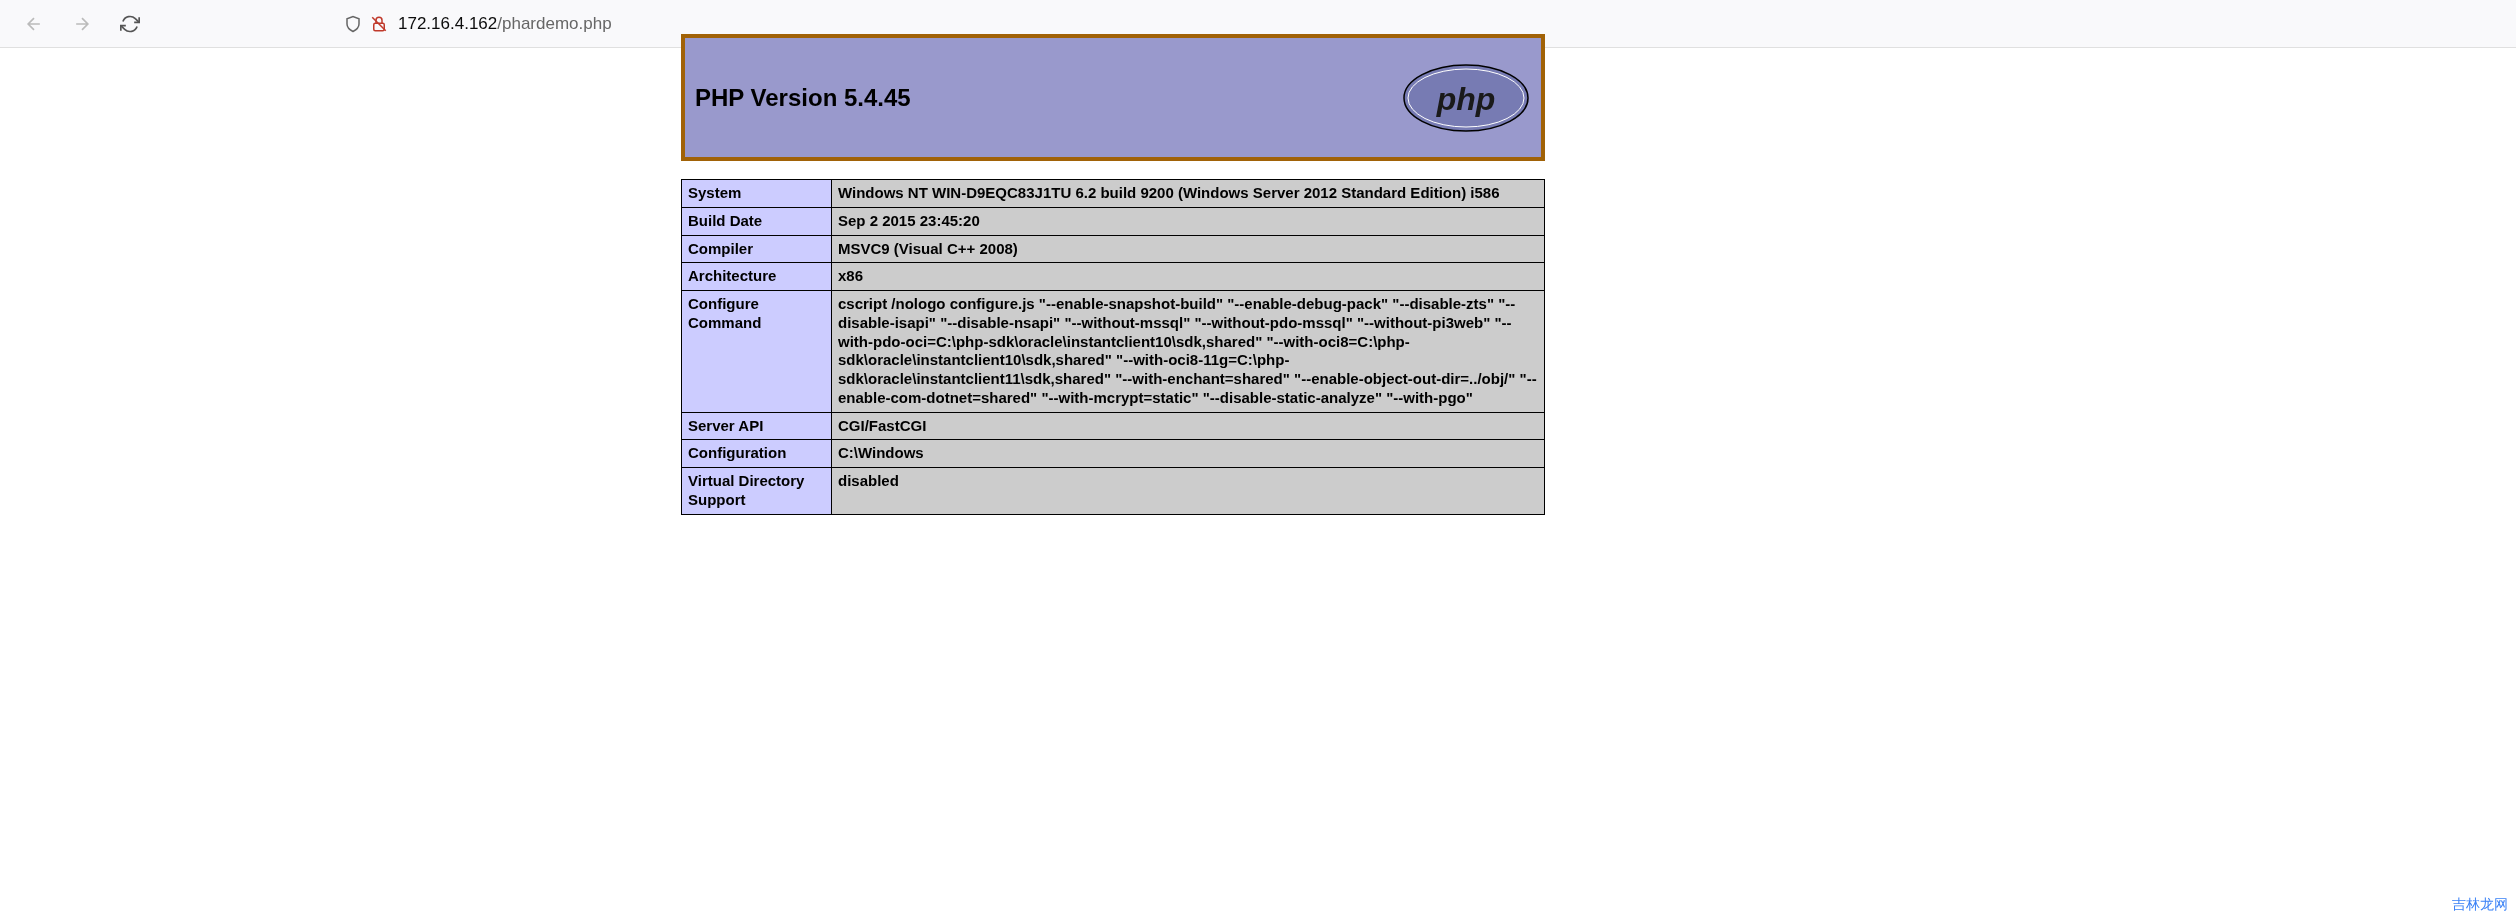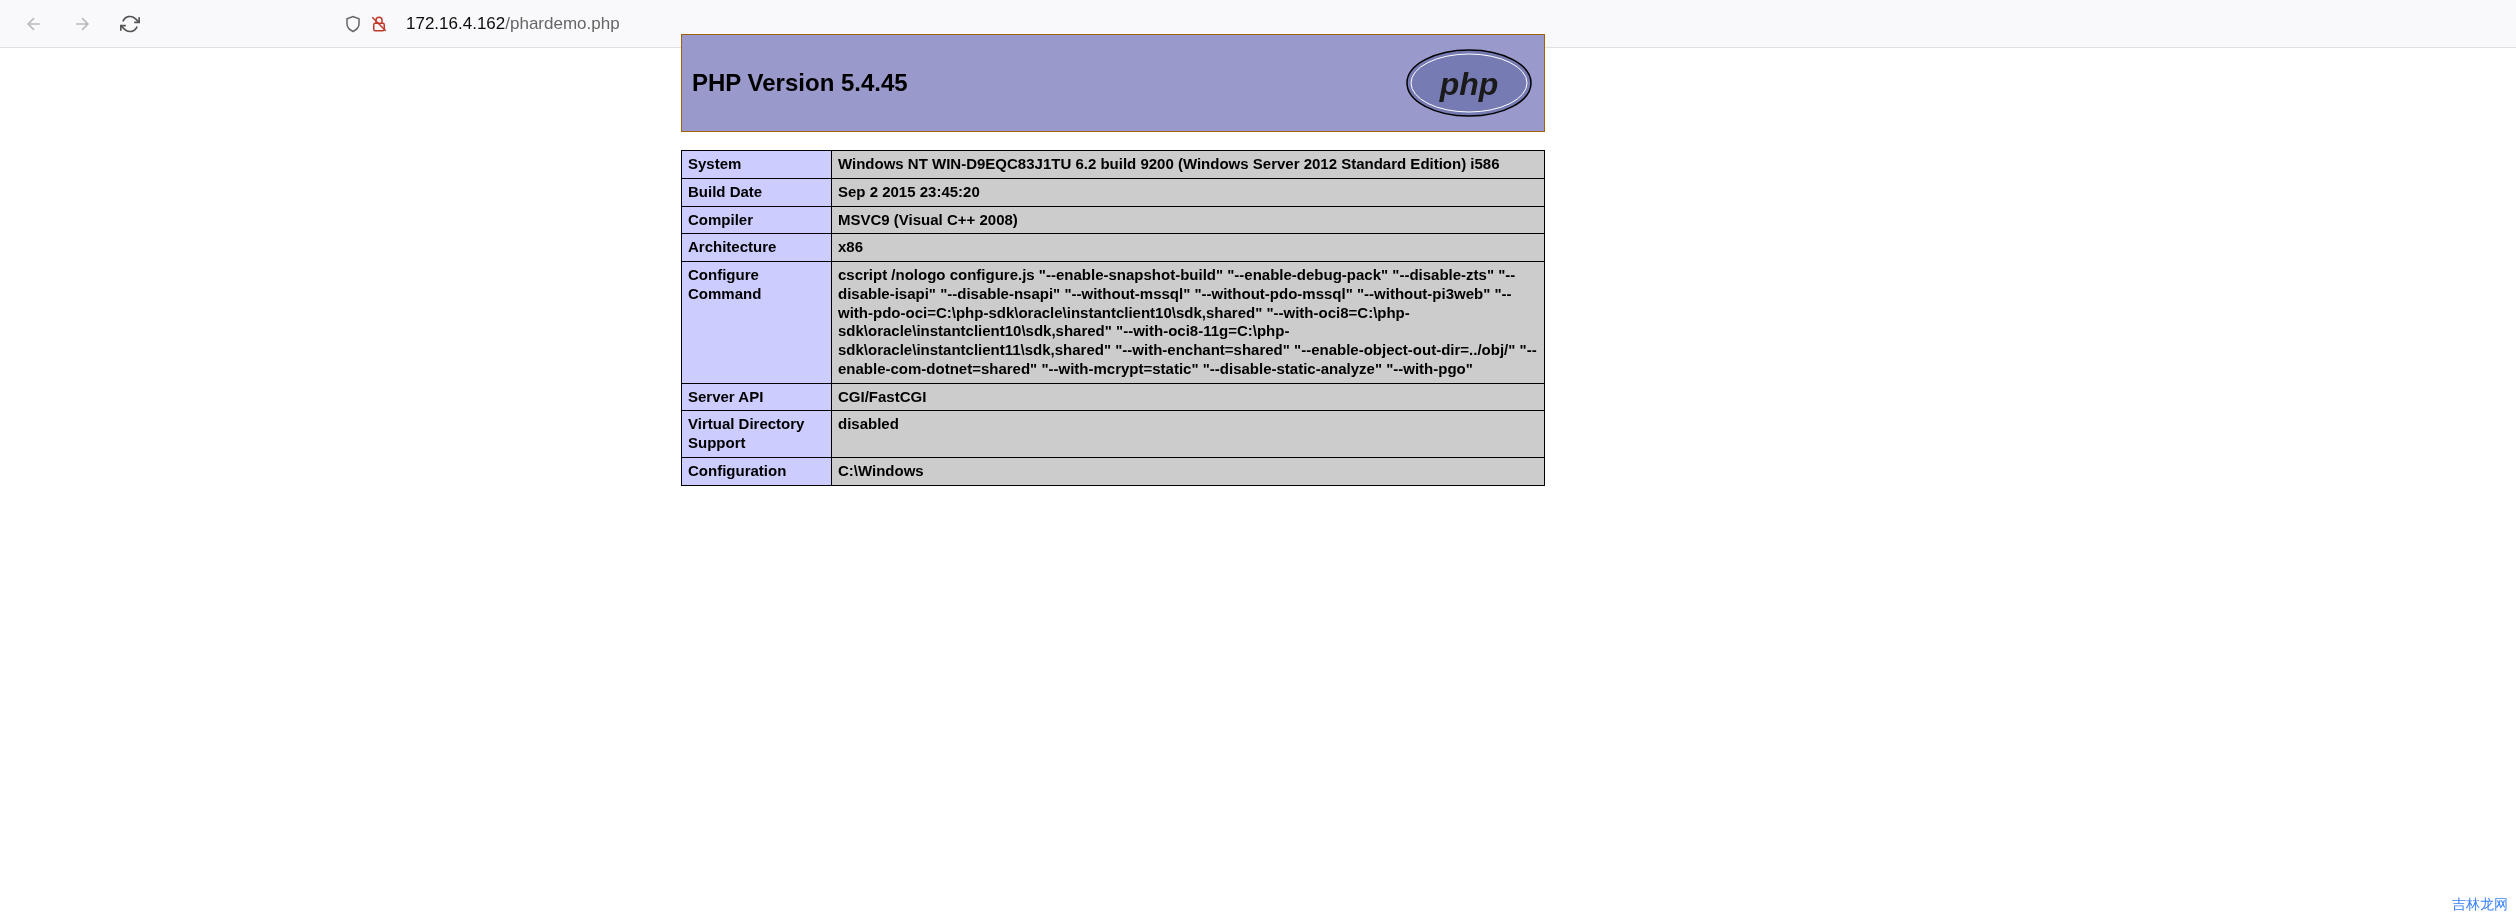--- a/index.html
+++ b/index.html
@@ -14,44 +14,44 @@
       height: 48px;
       gap: 20px;
     }
     .nav-buttons { display: flex; gap: 20px; align-items: center; }
     .nav-btn {
       background: none; border: none; cursor: pointer;
       color: #666; padding: 4px; display: flex; align-items: center;
     }
     .nav-btn.disabled { color: #bbb; cursor: default; }
     .address-section {
-      display: flex; align-items: center; gap: 18px;
+      display: flex; align-items: center; gap: 10px;
       margin-left: 180px;
     }
     .security-icons { display: flex; gap: 8px; align-items: center; }
     .url-text { font-size: 17px; color: #666; }
     .url-host { color: #0c0c0c; }
     
     .page-content { padding: 8px 4px; }
     .test-text { font-size: 19px; font-family: Arial, sans-serif; }
     
     .phpinfo-container {
       margin-left: 677px;
       margin-top: -22px;
       width: 864px;
     }
     
     .php-header {
       background: #9999cc;
-      border: 1px solid #a16207;
+      border: 4px solid #a16207;
       padding: 4px 10px;
       display: flex;
       justify-content: space-between;
       align-items: center;
-      height: 98px;
+      height: 127px;
     }
     .php-version-title {
       font-weight: bold;
       font-size: 24px;
       color: #000;
     }
     .php-logo {
       width: 130px;
       height: 70px;
     }
@@ -158,25 +158,25 @@
           </tr>
           <tr>
             <td class="label-cell">Configure Command</td>
             <td class="value-cell">cscript /nologo configure.js "--enable-snapshot-build" "--enable-debug-pack" "--disable-zts" "--disable-isapi" "--disable-nsapi" "--without-mssql" "--without-pdo-mssql" "--without-pi3web" "--with-pdo-oci=C:\php-sdk\oracle\instantclient10\sdk,shared" "--with-oci8=C:\php-sdk\oracle\instantclient10\sdk,shared" "--with-oci8-11g=C:\php-sdk\oracle\instantclient11\sdk,shared" "--with-enchant=shared" "--enable-object-out-dir=../obj/" "--enable-com-dotnet=shared" "--with-mcrypt=static" "--disable-static-analyze" "--with-pgo"</td>
           </tr>
           <tr>
             <td class="label-cell">Server API</td>
             <td class="value-cell">CGI/FastCGI</td>
           </tr>
           <tr>
+            <td class="label-cell">Configuration</td>
+            <td class="value-cell">C:\Windows</td>
+          </tr>
+          <tr>
             <td class="label-cell">Virtual Directory Support</td>
             <td class="value-cell">disabled</td>
-          </tr>
-          <tr>
-            <td class="label-cell">Configuration</td>
-            <td class="value-cell">C:\Windows</td>
           </tr>
         </tbody>
     </table>
   </div>
 </div>
 
 <div class="watermark">吉林龙网</div>
 
 </body></html>

